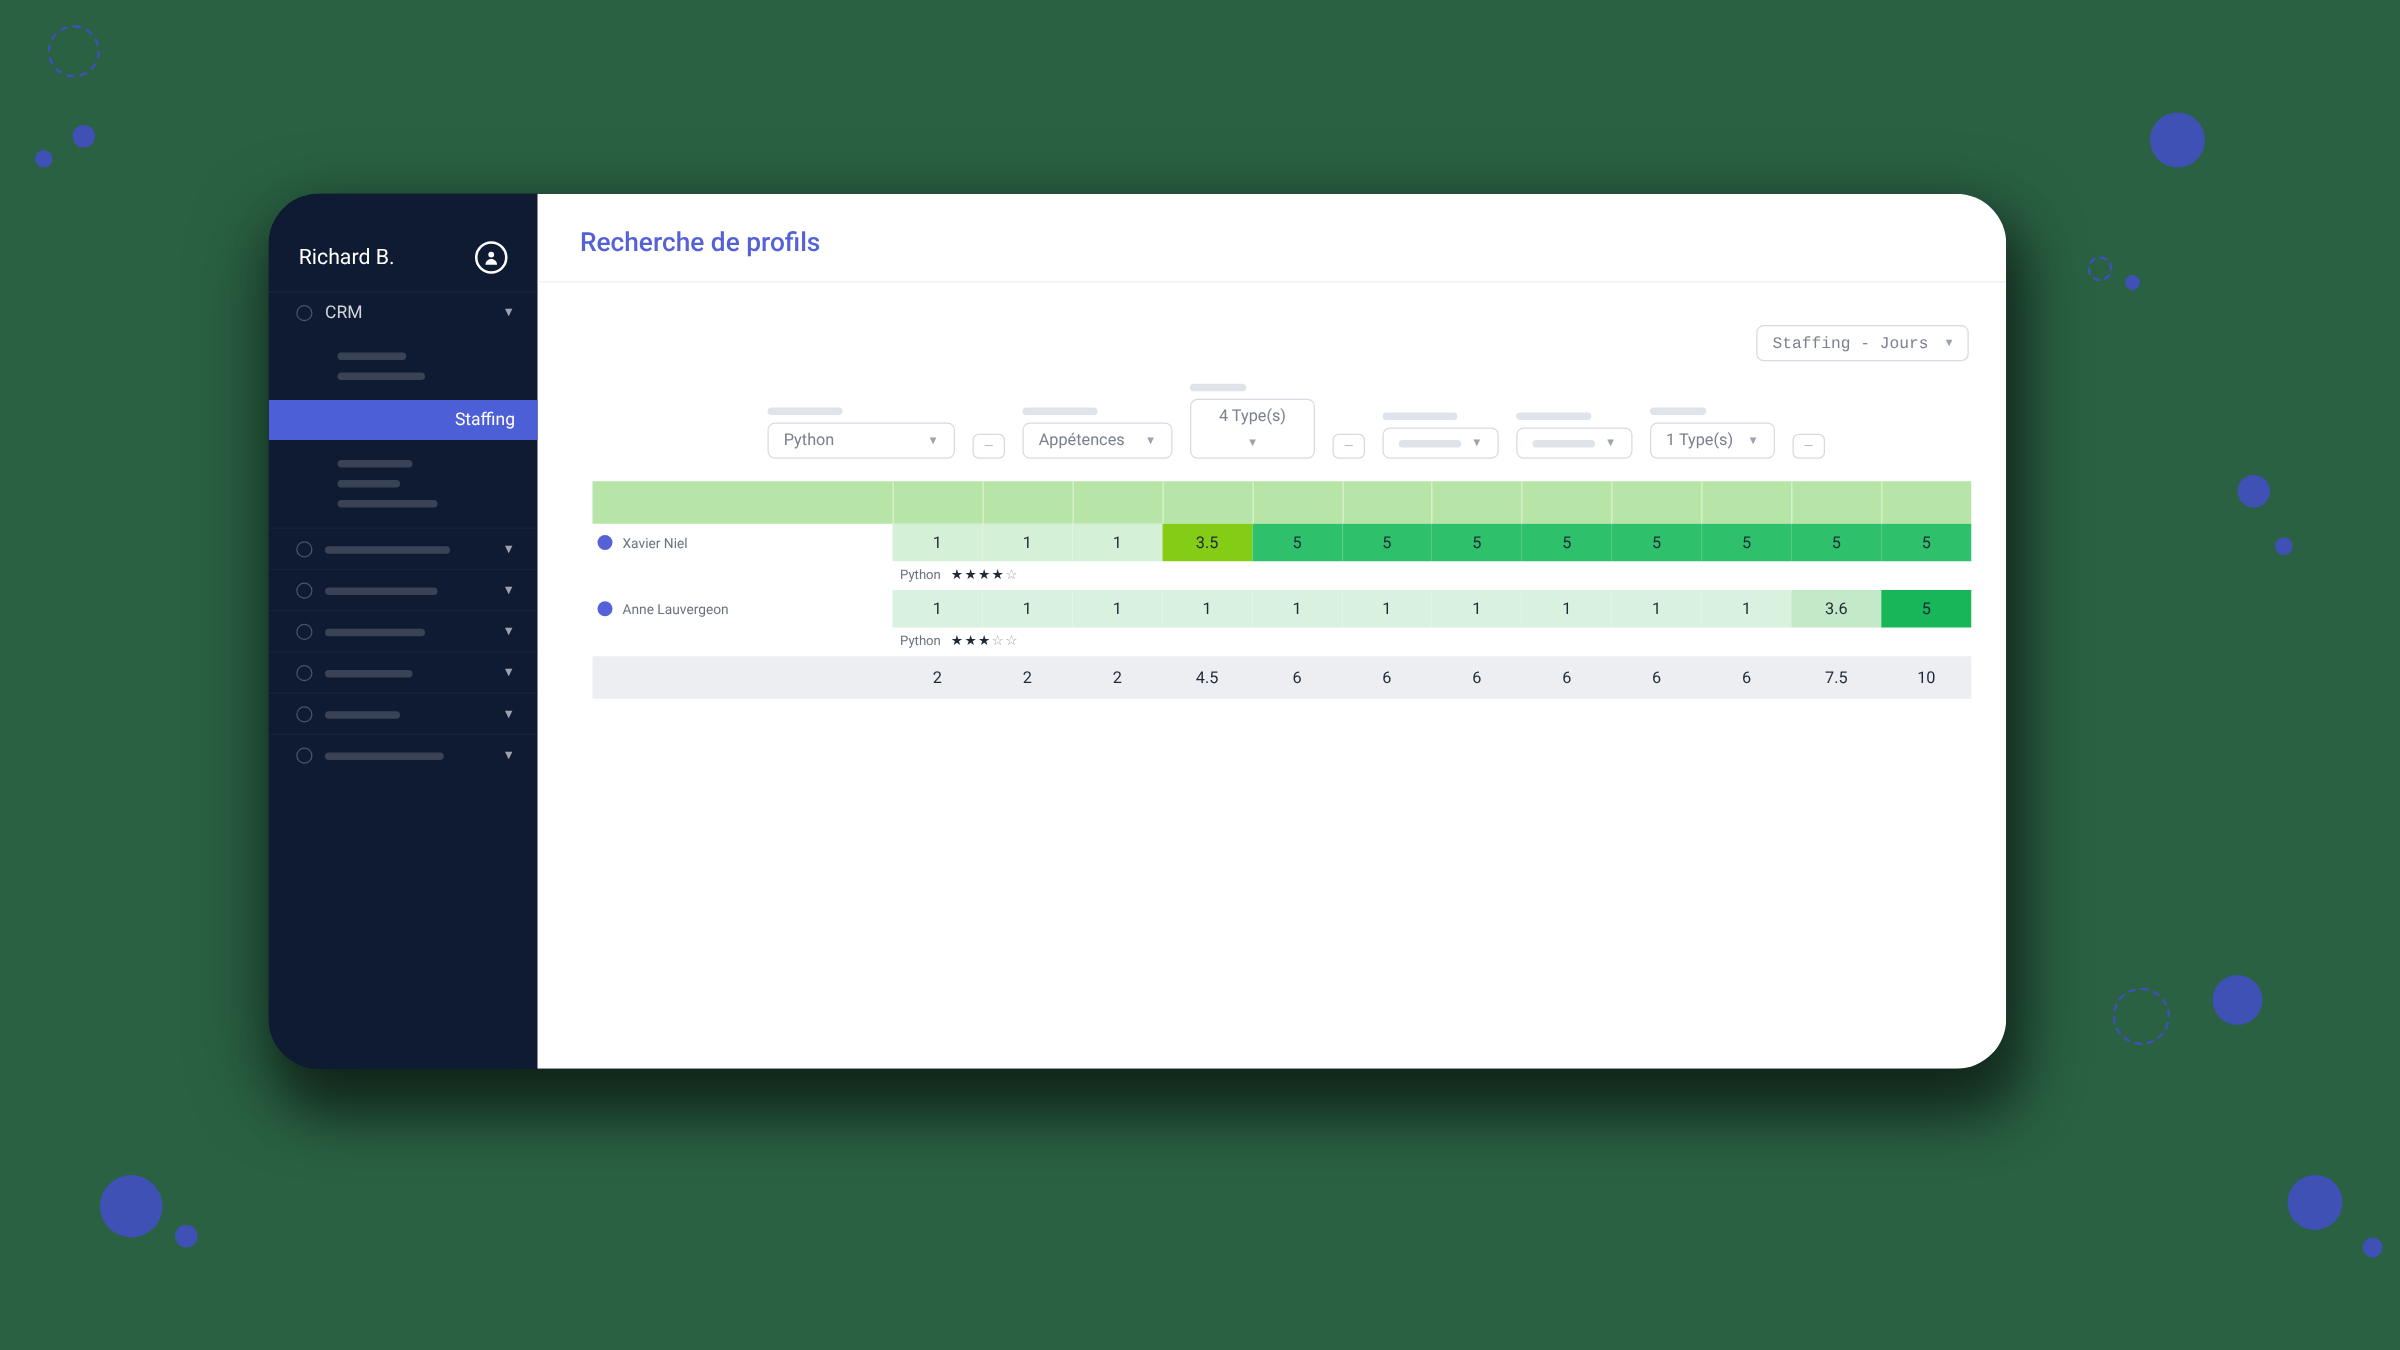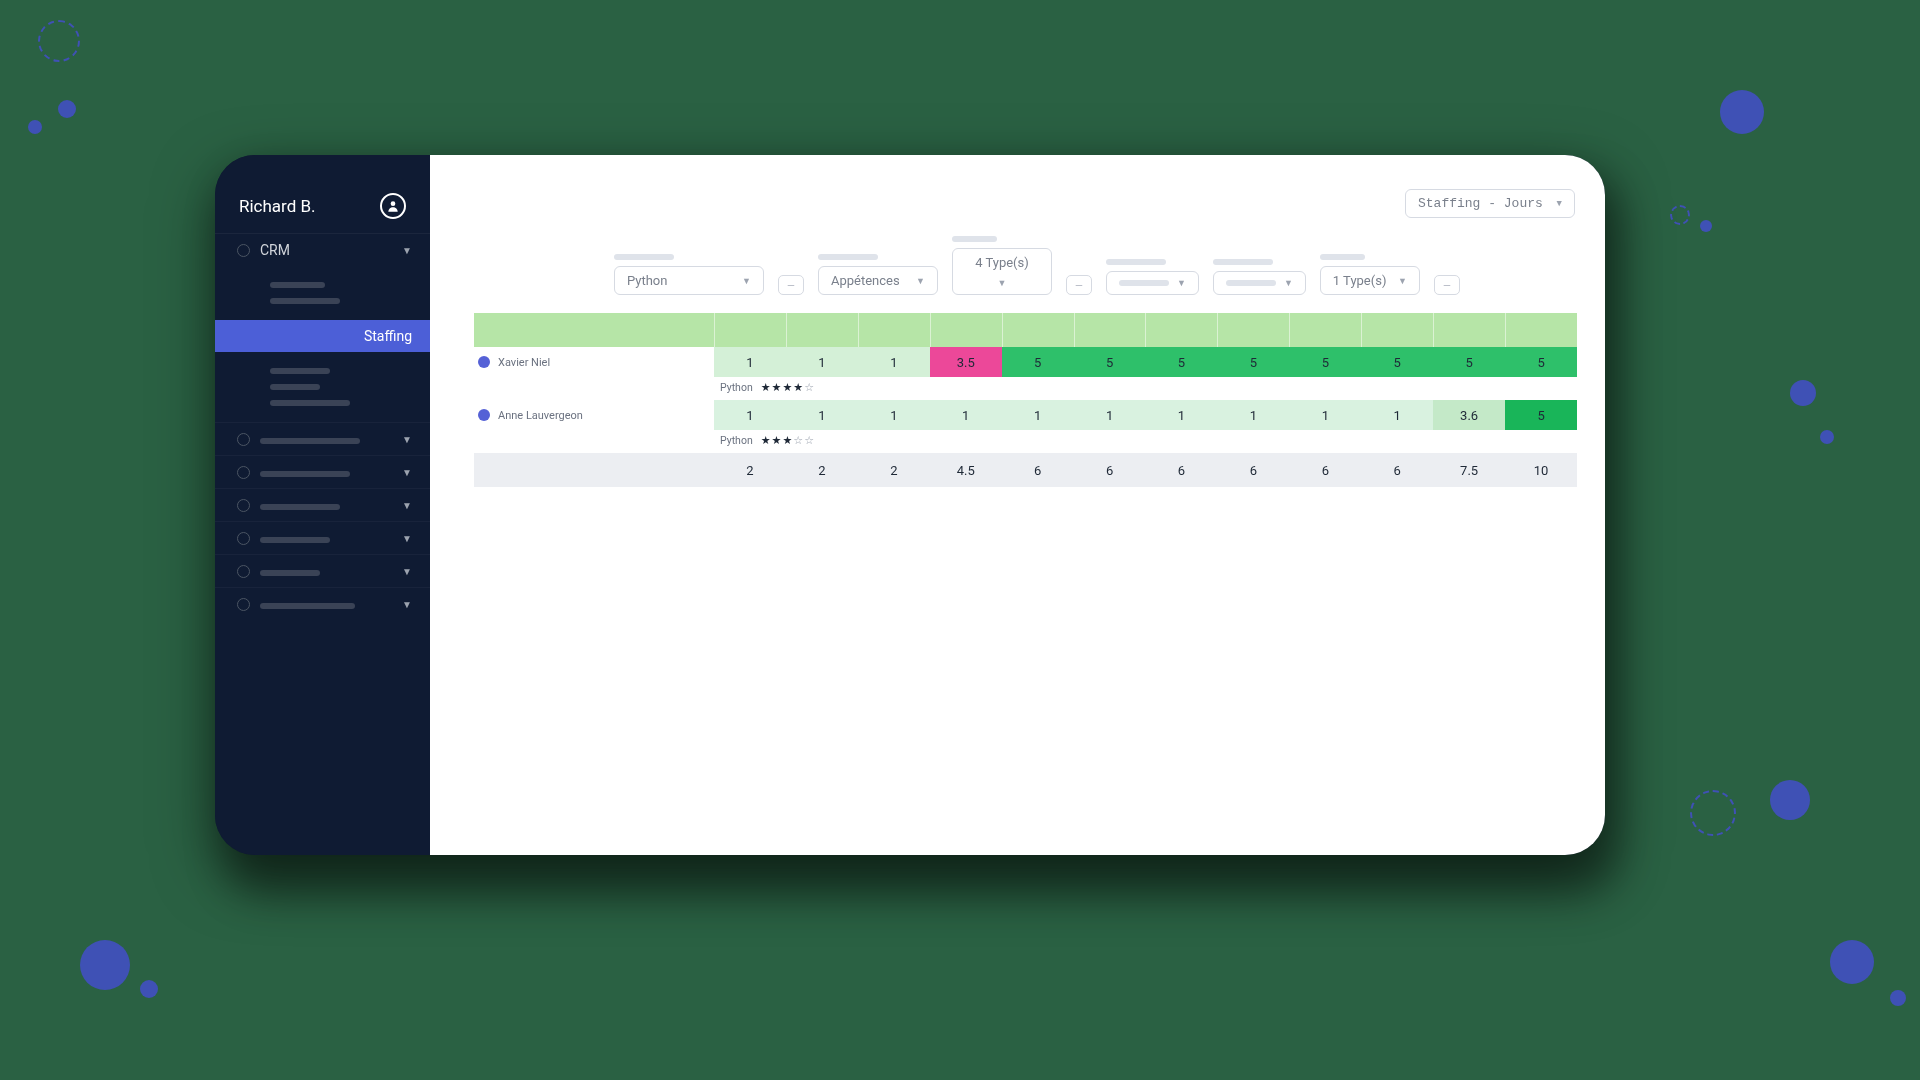--- a/index.html
+++ b/index.html
@@ -225,21 +225,21 @@
     height: 30px;
   }
   .row .cells > div {
     display: flex;
     align-items: center;
     justify-content: center;
     font-size: 13px;
     color: #1f2937;
   }
   .c-light { background: #d4f0d7; }
-  .c-mid2 { background: #ec4899; }
+  .c-mid2 { background: #84cc16; }
   .c-full { background: #2ec06a; color: #fff; }
   .c-dark { background: #19b559; color: #fff; }
   .c-pale { background: #d9f2e0; }
   .c-yel  { background: #c4e9c8; }
 
   .skill-row {
     display: flex;
   }
   .skill-row .left { width: 240px; flex-shrink: 0; }
   .skill-row .skill {
@@ -340,20 +340,21 @@
       </div>
       <div class="nav-item">
         <span class="circle"></span>
         <span class="label"><span class="bar" style="display:inline-block;width:95px;height:6px;background:#3a4356;border-radius:3px;"></span></span>
         <span class="caret">▼</span>
       </div>
     </nav>
   </aside>
 
   <main class="main">
+    <div class="page-title">Recherche de profils</div>
 
     <div class="filters-area">
       <div class="top-select-row">
         <div class="select" style="min-width:170px; justify-content:space-between;">
           <span>Staffing - Jours</span>
           <span class="caret">▼</span>
         </div>
       </div>
 
       <div class="filters-row">

